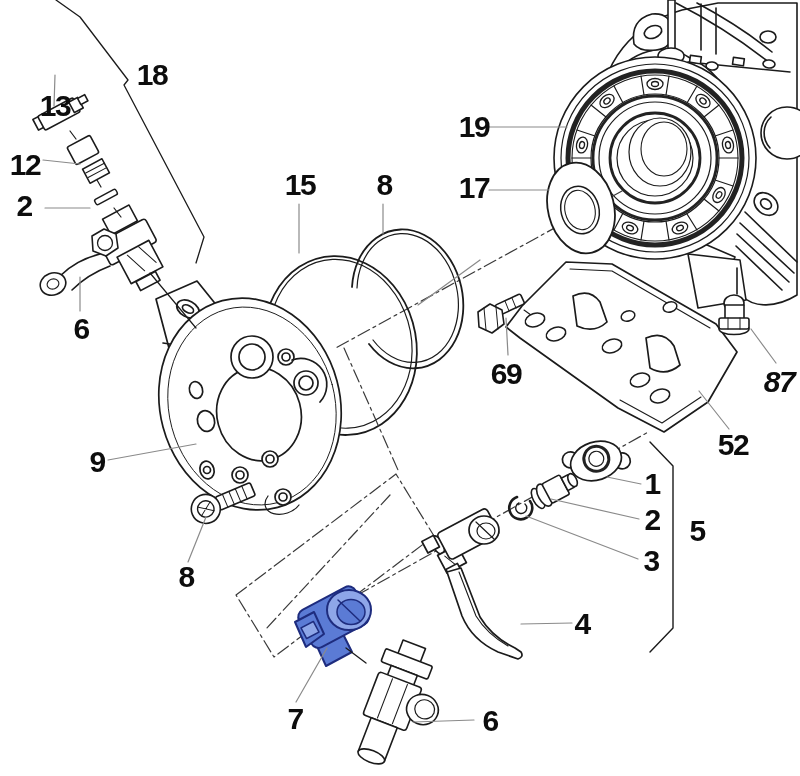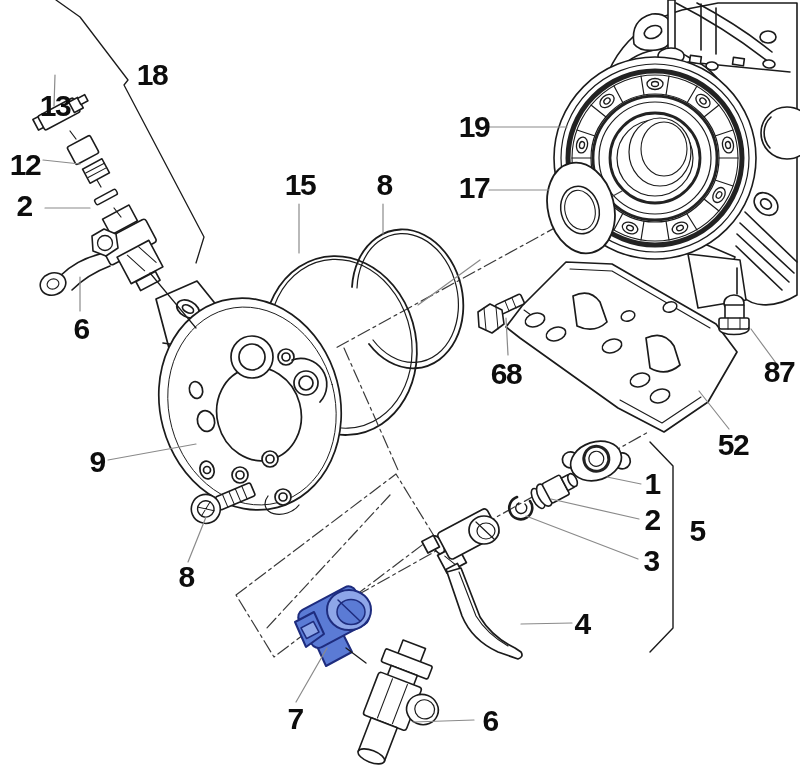--- a/index.html
+++ b/index.html
@@ -341,22 +341,22 @@
       <div class="part-label" style="left: 152px; top: 75px;">18</div>
       <div class="part-label" style="left: 25px; top: 159px; margin-top: 6px;">12</div>
       <div class="part-label" style="left: 24px; top: 206px;">2</div>
       <div class="part-label" style="left: 81px; top: 329px;">6</div>
       <div class="part-label" style="left: 97px; top: 462px;">9</div>
       <div class="part-label" style="left: 186px; top: 577px;">8</div>
       <div class="part-label" style="left: 300px; top: 185px;">15</div>
       <div class="part-label" style="left: 384px; top: 185px;">8</div>
       <div class="part-label" style="left: 474px; top: 188px;">17</div>
       <div class="part-label" style="left: 474px; top: 127px;">19</div>
-      <div class="part-label" style="left: 506px; top: 374px;">68</div>
-      <div class="part-label" style="left: 779px; top: 372px;">87</div>
+      <div class="part-label" style="left: 506px; top: 374px;">69</div>
+      <div class="part-label" style="left: 779px; top: 382px; font-style: italic;">87</div>
       <div class="part-label" style="left: 733px; top: 445px;">52</div>
       <div class="part-label" style="left: 652px; top: 484px;">1</div>
       <div class="part-label" style="left: 652px; top: 520px;">2</div>
       <div class="part-label" style="left: 651px; top: 561px;">3</div>
       <div class="part-label" style="left: 582px; top: 624px;">4</div>
       <div class="part-label" style="left: 697px; top: 531px;">5</div>
       <div class="part-label" style="left: 295px; top: 719px;">7</div>
       <div class="part-label" style="left: 490px; top: 721px;">6</div>
     </div>
 </div>

